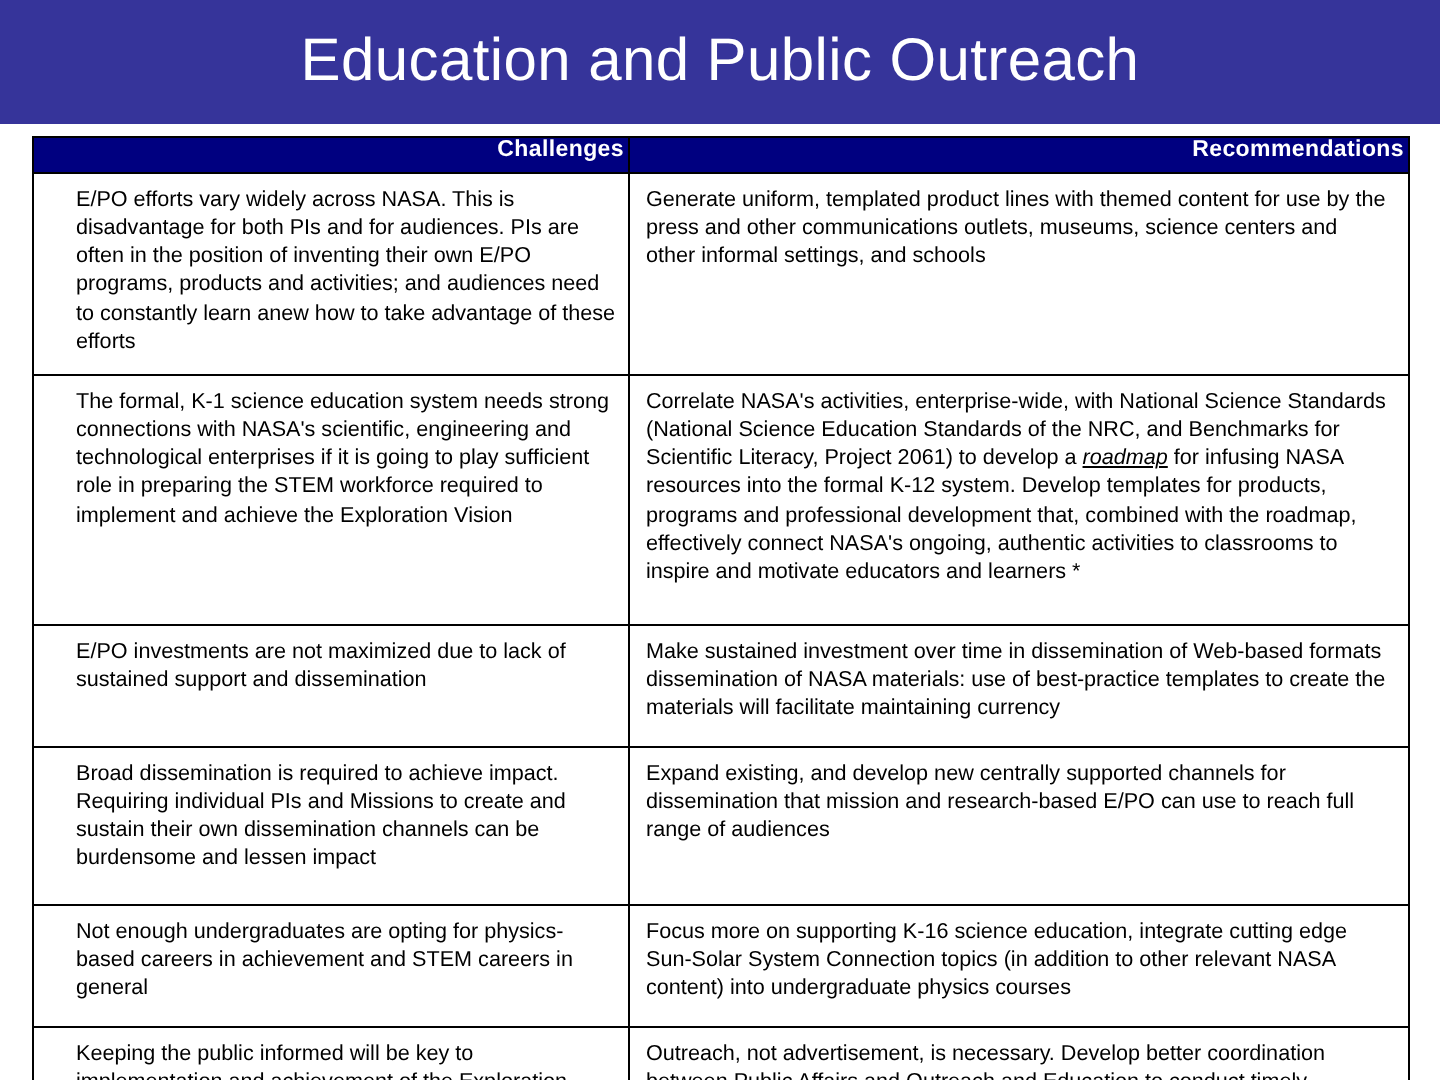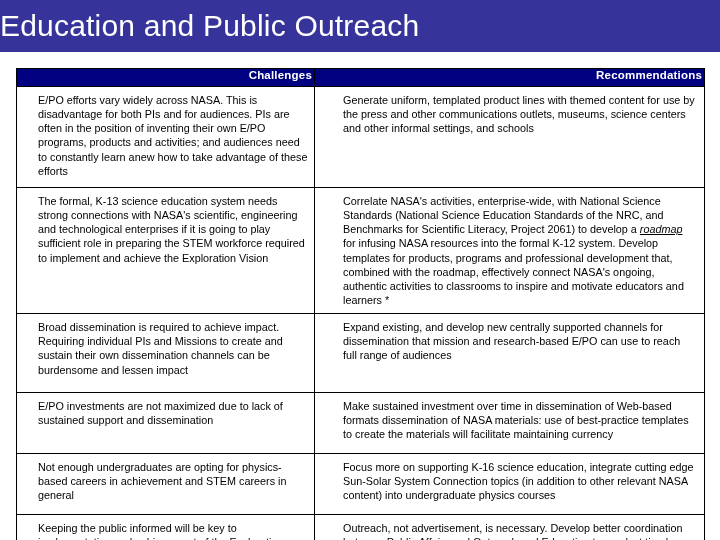--- a/index.html
+++ b/index.html
@@ -19,24 +19,25 @@
     width: 720px;
     height: 540px;
     background: #ffffff;
   }
   
   .title-banner {
     position: absolute;
     left: 0;
     top: 0;
     width: 720px;
-    height: 52px;
+    height: 62px;
     background: #36349a;
     display: flex;
     align-items: center;
+    justify-content: center;
   }
   .title-text {
     color: #ffffff;
     font-family: "Liberation Sans", sans-serif;
     font-size: 30px;
     font-weight: 400;
     letter-spacing: 0.2px;
     line-height: 1;
     white-space: nowrap;
   }
@@ -69,21 +70,21 @@
   table.matrix td {
     border: 1px solid #000000;
     vertical-align: top;
     color: #000000;
     font-size: 10.8px;
     line-height: 1.31;
     padding: 6px 8px 6px 9px;
     background: #ffffff;
   }
   table.matrix td.left-cell { padding-left: 21px; padding-right: 6px; }
-  table.matrix td.right-cell { padding-left: 28px; padding-right: 8px; }
+  table.matrix td.right-cell { padding-left: 8px; padding-right: 8px; }
 
   .em-i { font-style: italic; text-decoration: underline; }
   .em-b { font-weight: 400; }
 
   
   tr[data-row="0"] td { height: 88px; }
   tr[data-row="1"] td { height: 112px; }
   tr[data-row="2"] td { height: 66px; }
   tr[data-row="3"] td { height: 48px; }
   tr[data-row="4"] td { height: 48px; }
@@ -109,30 +110,30 @@
           <th>Challenges</th>
           <th>Recommendations</th>
         </tr>
       </thead>
       <tbody>
         <tr data-row="0">
           <td class="left-cell">E/PO efforts vary widely across NASA.  This is disadvantage for both PIs and for audiences.  PIs are often in the position of inventing their own E/PO programs, products and activities; and audiences need to constantly learn anew how to take advantage of these efforts</td>
           <td class="right-cell">Generate uniform, templated product lines with themed content for use by the press and other communications outlets, museums, science centers and other informal settings, and schools</td>
         </tr>
         <tr data-row="1">
-          <td class="left-cell">The formal, K-13 science education system needs strong connections with NASA's scientific, engineering and technological enterprises if it is going to play sufficient role in preparing the STEM workforce required to implement and achieve the Exploration Vision</td>
+          <td class="left-cell">The formal, K-1 science education system needs strong connections with NASA's scientific, engineering and technological enterprises if it is going to play sufficient role in preparing the STEM workforce required to implement and achieve the Exploration Vision</td>
           <td class="right-cell"><span>Correlate NASA's activities, enterprise-wide, with National Science Standards (National Science Education Standards of the NRC, and Benchmarks for Scientific Literacy, Project 2061) to develop a </span><span class="em-i">roadmap</span><span> for infusing NASA resources into the formal K-12 system. Develop templates for products, programs and professional development that, combined with the roadmap, effectively connect NASA's ongoing, authentic activities to classrooms to </span><span class="em-b">inspire and motivate</span><span> educators and learners *</span></td>
+        </tr>
+        <tr data-row="3">
+          <td class="left-cell">E/PO investments are not maximized due to lack of sustained support and dissemination</td>
+          <td class="right-cell">Make sustained investment over time in dissemination of Web-based formats dissemination of NASA materials: use of best-practice templates to create the materials will facilitate maintaining currency</td>
         </tr>
         <tr data-row="2">
           <td class="left-cell">Broad dissemination is required to achieve impact. Requiring individual PIs and Missions to create and sustain their own dissemination channels can be burdensome and lessen impact</td>
           <td class="right-cell">Expand existing, and develop new centrally supported channels for dissemination that mission and research-based E/PO can use to reach full range of audiences</td>
-        </tr>
-        <tr data-row="3">
-          <td class="left-cell">E/PO investments are not maximized due to lack of sustained support and dissemination</td>
-          <td class="right-cell">Make sustained investment over time in dissemination of Web-based formats dissemination of NASA materials: use of best-practice templates to create the materials will facilitate maintaining currency</td>
         </tr>
         <tr data-row="4">
           <td class="left-cell">Not enough undergraduates are opting for physics-based careers in achievement and STEM careers in general</td>
           <td class="right-cell">Focus more on supporting K-16 science education, integrate cutting edge Sun-Solar System Connection topics (in addition to other relevant NASA content) into undergraduate physics courses</td>
         </tr>
         <tr data-row="5">
           <td class="left-cell">Keeping the public informed will be key to implementation and achievement of the Exploration Vision</td>
           <td class="right-cell">Outreach, not advertisement, is necessary.  Develop better coordination between Public Affairs and Outreach and Education to conduct timely outreach that educates the public about NASA's activities and achievements, with appropriate emphasis on risk</td>
         </tr>
       </tbody>

